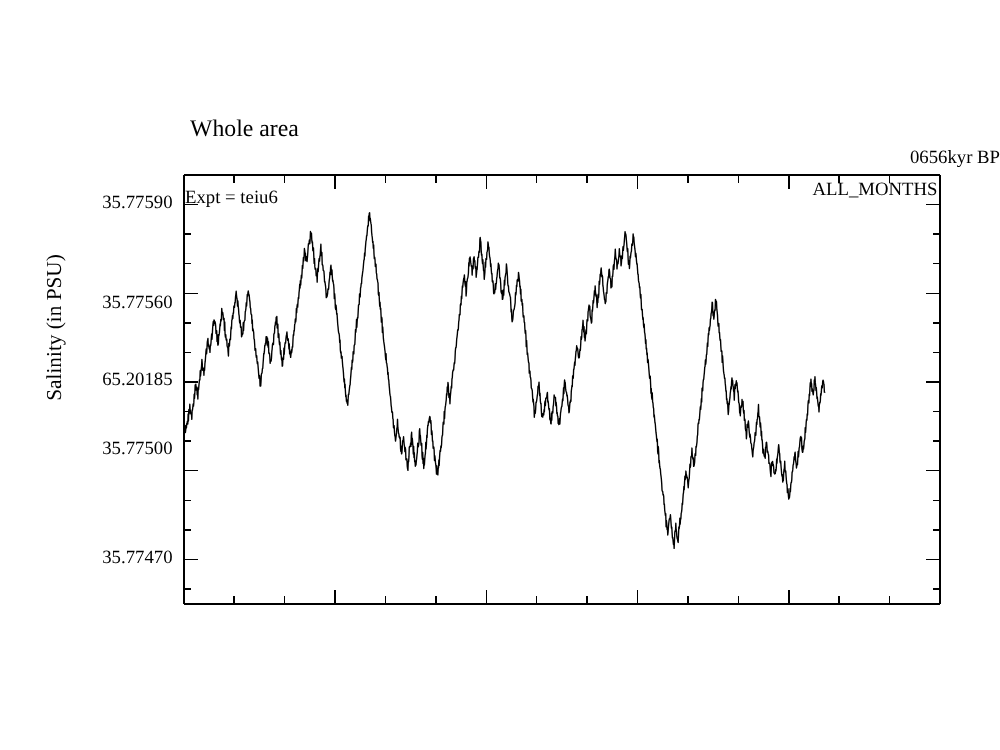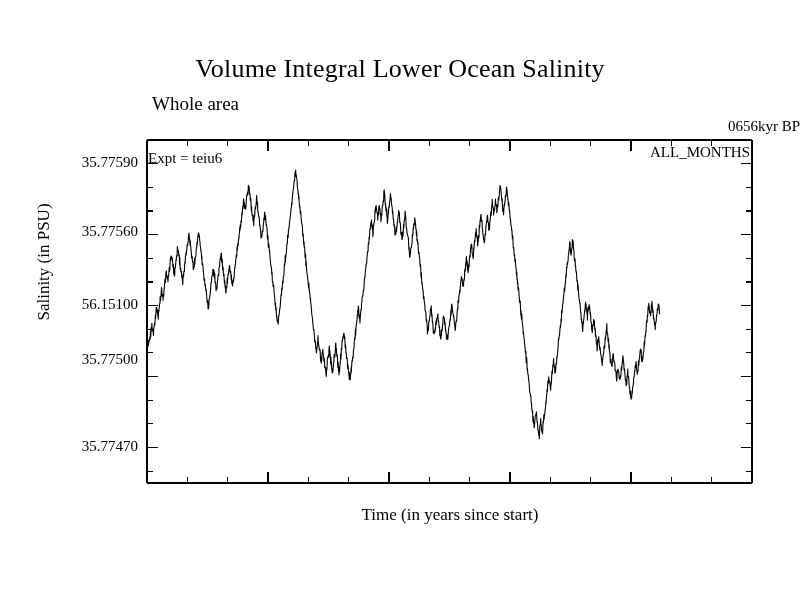--- a/index.html
+++ b/index.html
@@ -111,35 +111,33 @@
   #plot-svg {
     position: absolute;
     left: 0; top: 0;
   }
 </style>
 </head>
 <body>
 
 <div id="figure">
 
-  <div class="title">Volume Integral Lower Ocean Salinity</div>
   <div class="subtitle">Whole area</div>
 
   <div class="hdr hdr-left">Expt = teiu6</div>
   <div class="hdr hdr-center">0656kyr BP</div>
   <div class="hdr hdr-right">ALL_MONTHS</div>
 
   <div class="ylabel">Salinity (in PSU)</div>
-  <div class="xlabel">Time (in years since start)</div>
 
   <div id="ytick-labels">
       <div class="ytick-label" style="top: 437.517px;">35.77470</div>
       <div class="ytick-label" style="top: 351px;">35.77500</div>
-      <div class="ytick-label" style="top: 295.586px;">56.15100</div>
-      <div class="ytick-label" style="top: 223px;">35.77560</div>
+      <div class="ytick-label" style="top: 295.586px;">65.20185</div>
+      <div class="ytick-label" style="top: 234px;">35.77560</div>
       <div class="ytick-label" style="top: 153.655px;">35.77590</div>
     </div>
 
   <svg id="plot-svg" width="800" height="600">
     <g id="axes-group">
         <line x1="147" y1="140" x2="752" y2="140" stroke="#000" stroke-width="1.4" shape-rendering="crispEdges"></line>
         <line x1="147" y1="483" x2="752" y2="483" stroke="#000" stroke-width="1.4" shape-rendering="crispEdges"></line>
         <line x1="147" y1="140" x2="147" y2="483" stroke="#000" stroke-width="1.4" shape-rendering="crispEdges"></line>
         <line x1="752" y1="140" x2="752" y2="483" stroke="#000" stroke-width="1.4" shape-rendering="crispEdges"></line>
         <line x1="147" y1="483" x2="147" y2="477" stroke="#000" stroke-width="1.2" shape-rendering="crispEdges"></line>

